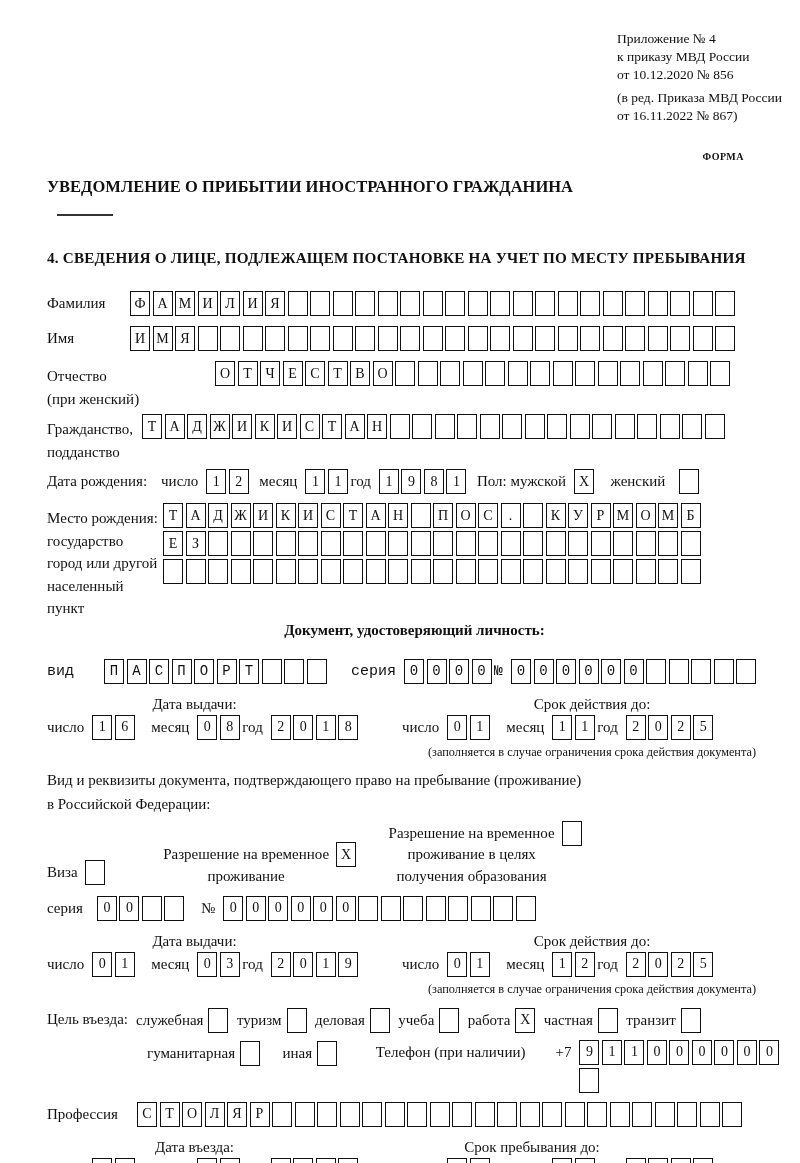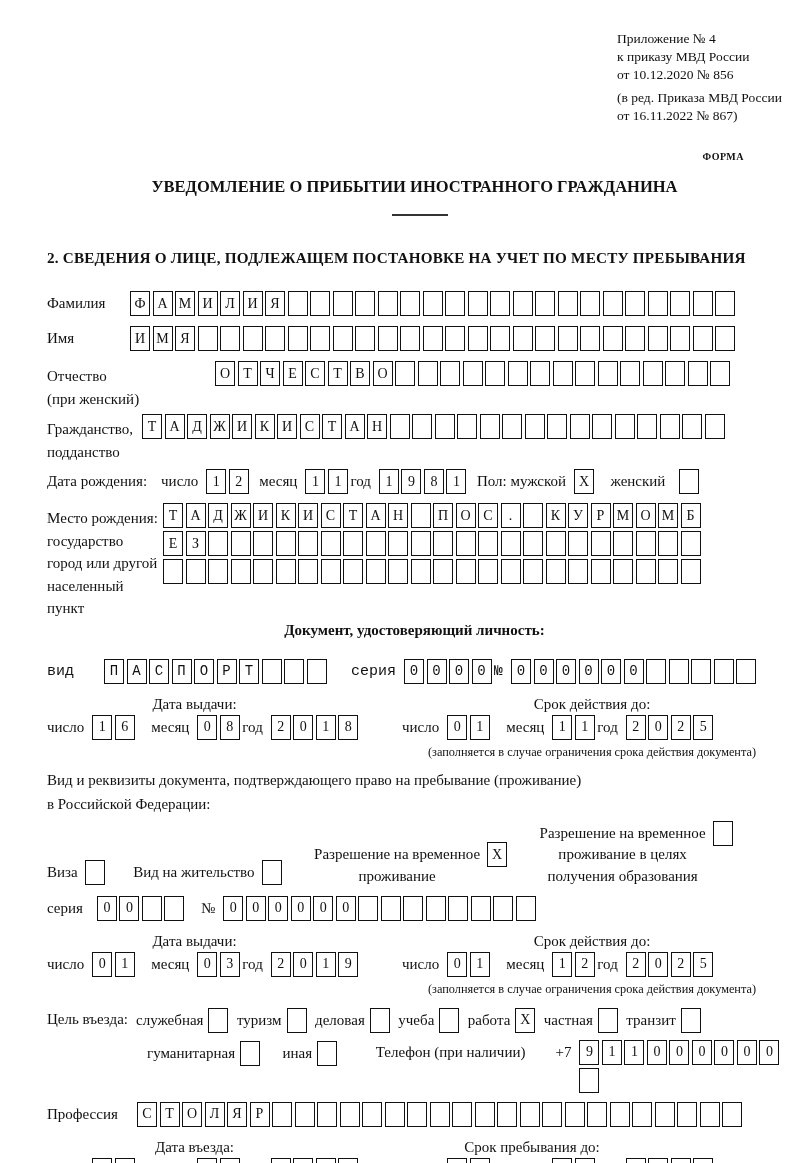--- a/index.html
+++ b/index.html
@@ -9,21 +9,21 @@
     font-family:"Liberation Serif", serif;
     color:#111; font-size:15px;
   }
   .page { padding:30px 18px 0 47px; }
 
   
   .appendix { margin-left:570px; font-size:13.5px; line-height:1.34; }
   .appendix .gap { margin-top:5px; }
   .forma { text-align:right; font-weight:bold; margin:26px 38px 0 0; font-size:10px; letter-spacing:.5px; }
 
-  .title { text-align:center; font-weight:bold; font-size:16.5px; margin-top:13px; line-height:1.45; }
+  .title { text-align:left; font-weight:bold; font-size:16.5px; margin-top:13px; line-height:1.45; }
   .uline { display:inline-block; width:56px; border-bottom:2px solid #333; margin-left:10px; height:14px; }
 
   .section-title { font-weight:bold; font-size:15.2px; margin-top:26px; letter-spacing:.2px; }
 
   
   .frow { display:flex; align-items:flex-start; margin-top:7px; }
   .flabel { flex:none; padding-top:4px; }
   .cells { display:flex; flex-wrap:wrap; }
   .cell {
     flex:none; width:20px; height:25px; margin-right:2.5px; margin-bottom:3px;
@@ -74,21 +74,21 @@
     <div>от 16.11.2022 № 867)</div>
   </div>
 
   <div class="forma">ФОРМА</div>
 
   <div class="title">
     <div>УВЕДОМЛЕНИЕ О ПРИБЫТИИ ИНОСТРАННОГО ГРАЖДАНИНА</div>
     <div><span class="uline"></span></div>
   </div>
 
-  <div class="section-title">2. СВЕДЕНИЯ О ЛИЦЕ, ПОДЛЕЖАЩЕМ ПОСТАНОВКЕ НА УЧЕТ ПО МЕСТУ ПРЕБЫВАНИЯ</div>
+  <div class="section-title">4. СВЕДЕНИЯ О ЛИЦЕ, ПОДЛЕЖАЩЕМ ПОСТАНОВКЕ НА УЧЕТ ПО МЕСТУ ПРЕБЫВАНИЯ</div>
 
   <div class="frow" style="margin-top:24px;">
     <div class="flabel w83">Фамилия</div>
     <div class="cells">
         <span class="cell">Ф</span>
         <span class="cell">А</span>
         <span class="cell">М</span>
         <span class="cell">И</span>
         <span class="cell">Л</span>
         <span class="cell">И</span>
@@ -445,26 +445,20 @@
   <div class="plain" style="margin-top:2px;">в Российской Федерации:</div>
 
   <div class="permit-row">
     <div class="opt">
       <div class="opt-text left">Виза</div>
       <span class="cells">
           <span class="cell"></span>
         </span>
     </div>
     <div class="sp30" style="width:26px;"></div>
-    <div class="opt">
-      <div class="opt-text left">Вид на жительство</div>
-      <span class="cells">
-          <span class="cell"></span>
-        </span>
-    </div>
     <div class="sp30"></div>
     <div class="opt">
       <div class="opt-text">
         <div>Разрешение на временное</div>
         <div>проживание</div>
       </div>
       <span class="cells">
           <span class="cell">X</span>
         </span>
     </div>

